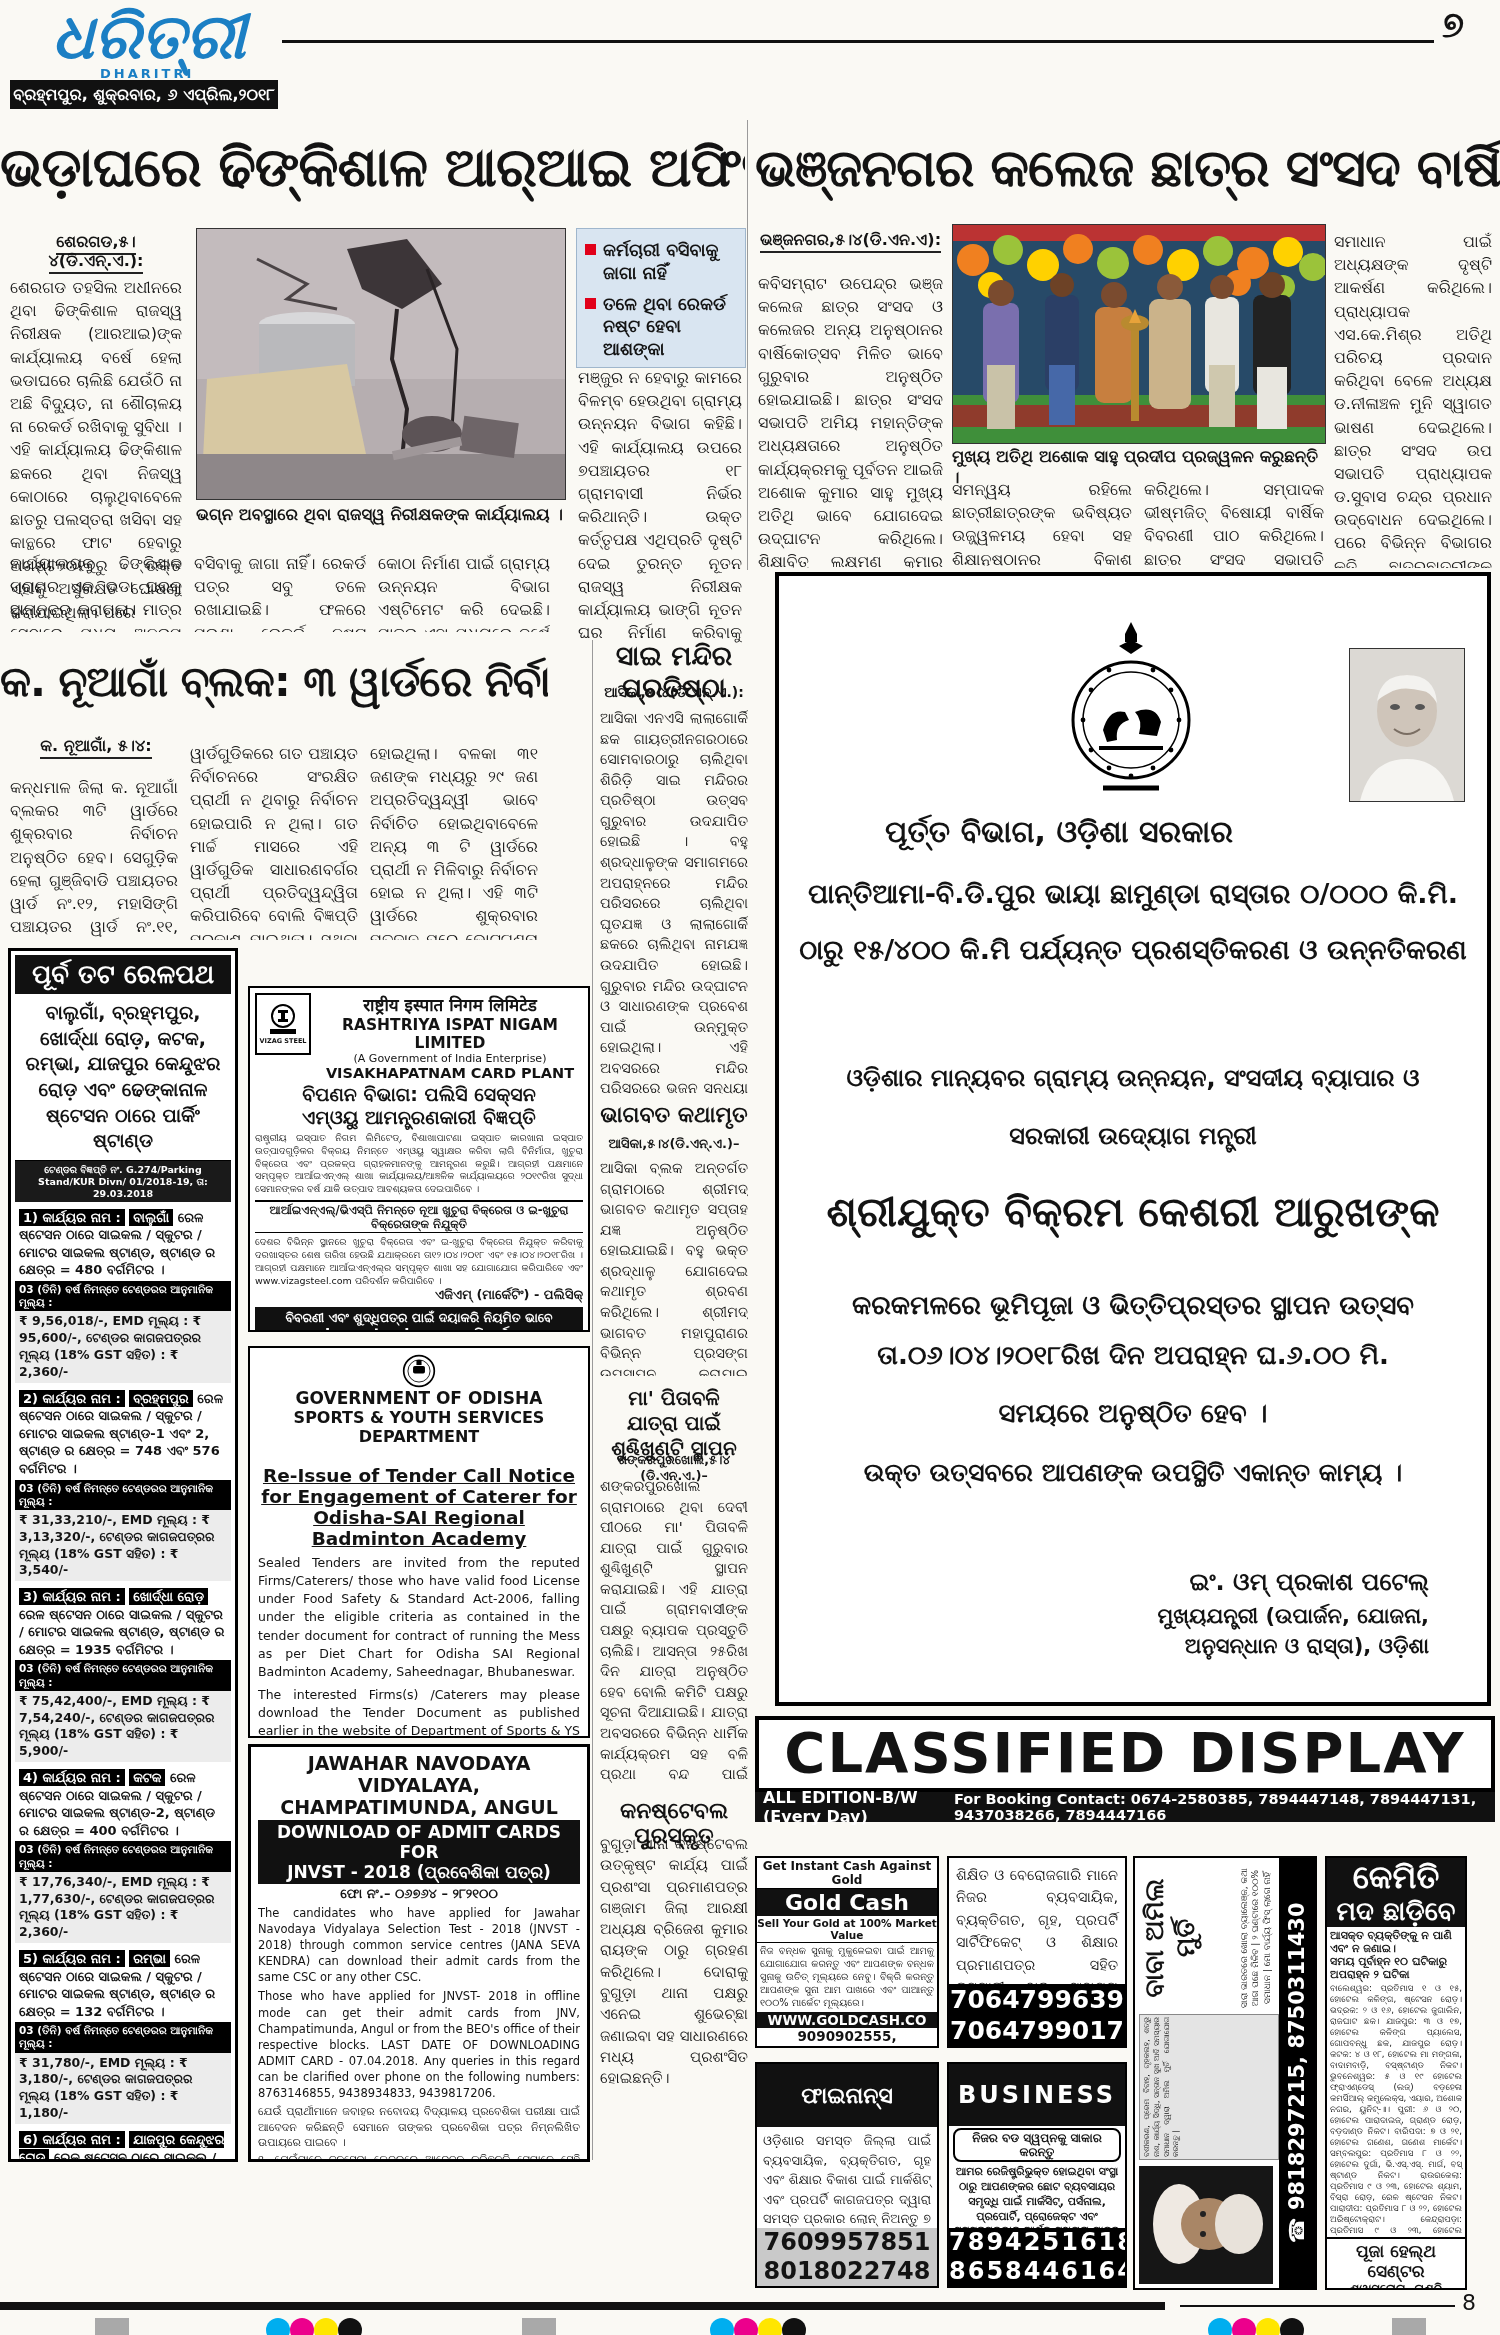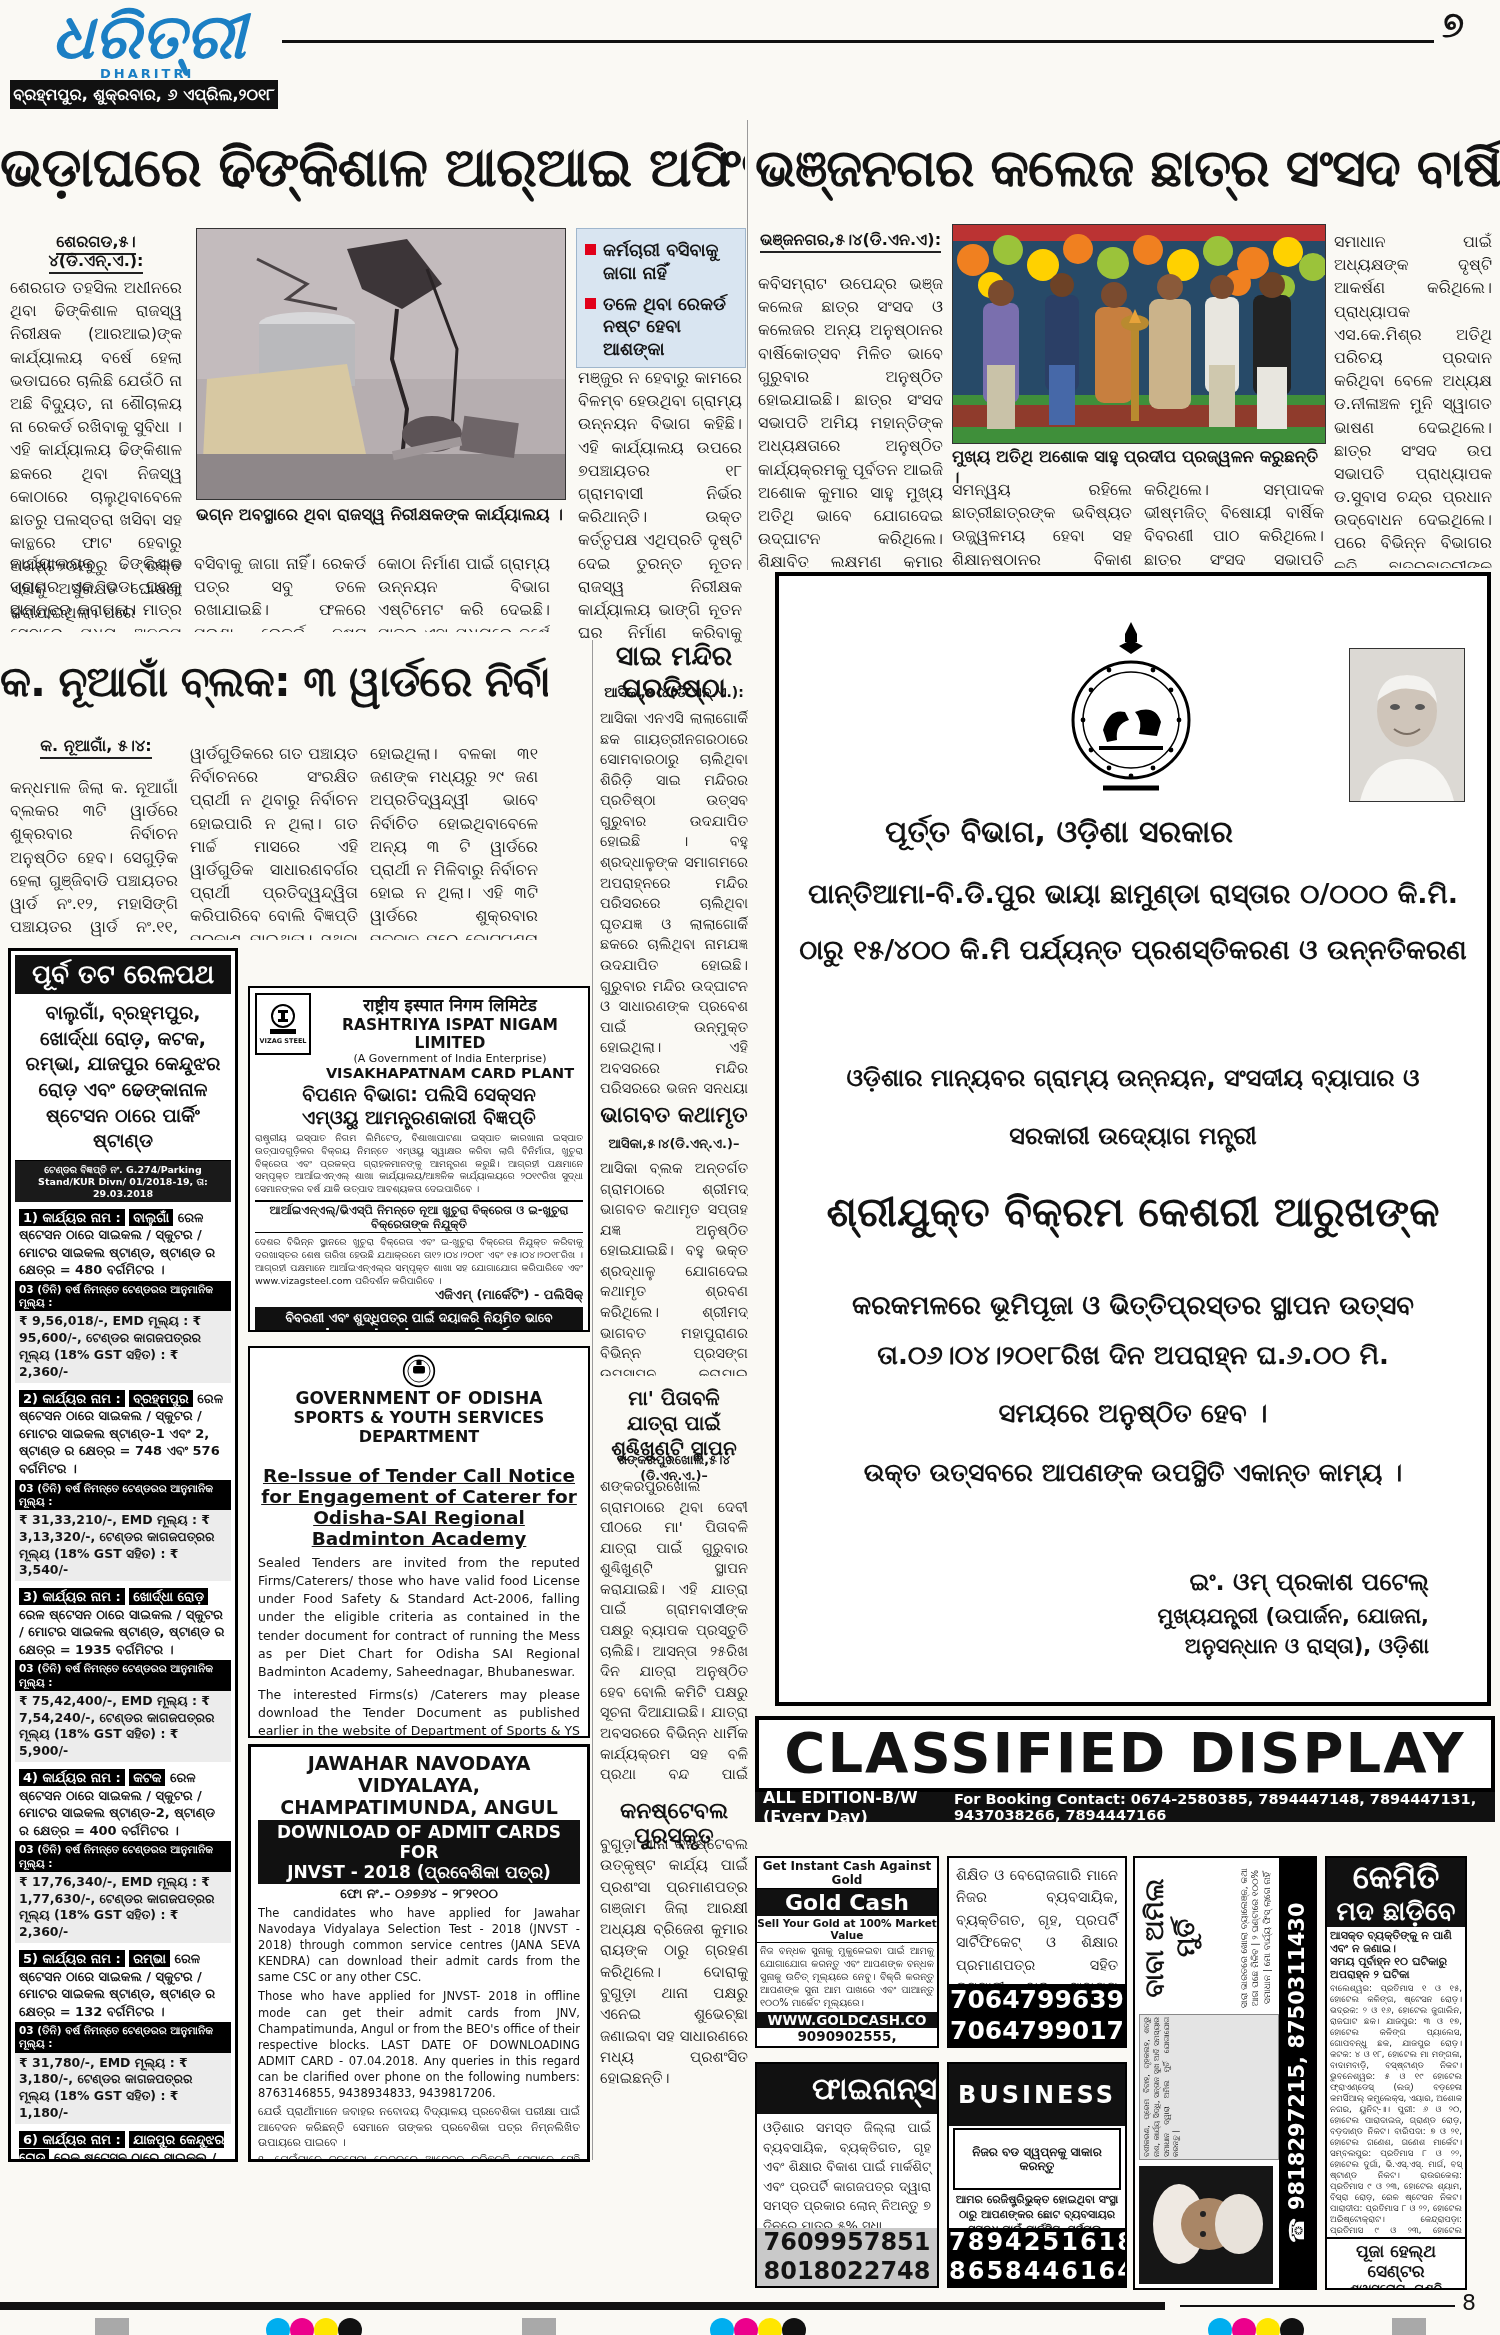--- a/index.html
+++ b/index.html
@@ -337,31 +337,31 @@
 
   <div class="abs cl-ad" style="left:947px;top:1856px;width:180px;height:192px;">
     <div class="jt" style="font-size:14.5px;line-height:1.55;padding:6px 7px;">ଶିକ୍ଷିତ ଓ ବେରୋଜଗାରି ମାନେ ନିଜର ବ୍ୟବସାୟିକ, ବ୍ୟକ୍ତିଗତ, ଗୃହ, ପ୍ରପର୍ଟି ସାର୍ଟିଫିକେଟ୍ ଓ ଶିକ୍ଷାର ପ୍ରମାଣପତ୍ର ସହିତ କମ୍ପାନୀ ଠାରୁ ସାହାଯ୍ୟ ନିଅନ୍ତୁ।</div>
     <div class="phoneband" style="position:absolute;left:0;right:0;bottom:0;height:62px;font-size:25px;line-height:31px;">
       <div>7064799639</div>
       <div>7064799017</div>
     </div>
   </div>
 
   <div class="abs cl-ad" style="left:755px;top:2062px;width:184px;height:226px;">
-    <div class="blackbar ctr" style="font-size:30px;font-weight:900;padding:7px 0;text-align:right;">ଫାଇନାନ୍ସ</div>
+    <div class="blackbar ctr" style="font-size:22px;font-weight:900;padding:19px 0;">ଫାଇନାନ୍ସ</div>
     <div class="jt" style="font-size:13px;line-height:1.5;padding:4px 6px;">ଓଡ଼ିଶାର ସମସ୍ତ ଜିଲ୍ଲା ପାଇଁ ବ୍ୟବସାୟିକ, ବ୍ୟକ୍ତିଗତ, ଗୃହ ଏବଂ ଶିକ୍ଷାର ବିକାଶ ପାଇଁ ମାର୍କଶିଟ୍ ଏବଂ ପ୍ରପର୍ଟି କାଗଜପତ୍ର ଦ୍ୱାରା ସମସ୍ତ ପ୍ରକାର ଲୋନ୍ ନିଅନ୍ତୁ ୭ ଦିନରେ ମାତ୍ର ୫% ସୁଧା</div>
     <div style="position:absolute;left:0;right:0;bottom:0;height:58px;background:#c9c9c9;text-align:center;font-weight:900;font-size:24px;line-height:29px;">
       <div>7609957851</div>
       <div>8018022748</div>
     </div>
   </div>
 
   <div class="abs cl-ad" style="left:947px;top:2062px;width:180px;height:226px;">
     <div class="blackbar ctr" style="font-size:24px;font-weight:900;letter-spacing:3px;padding:17px 0;text-align:center;">BUSINESS</div>
-    <div class="ctr b" style="font-size:12px;border:2px solid #000;border-radius:0;margin:2px 4px;padding:15px 0;">ନିଜର ବଡ ସ୍ୱପ୍ନକୁ ସାକାର କରନ୍ତୁ</div>
+    <div class="ctr b" style="font-size:12px;border:2px solid #000;border-radius:8px;margin:2px 4px;padding:1px 0;">ନିଜର ବଡ ସ୍ୱପ୍ନକୁ ସାକାର କରନ୍ତୁ</div>
     <div class="ctr b" style="font-size:11px;line-height:1.35;padding:1px 4px;">ଆମର ରେଜିଷ୍ଟ୍ରିଭୁକ୍ତ ହୋଇଥିବା ସଂସ୍ଥା ଠାରୁ ଆପଣଙ୍କର ଛୋଟ ବ୍ୟବସାୟର ସମୃଦ୍ଧି ପାଇଁ ମାର୍କସିଟ୍, ପର୍ସନାଲ, ପ୍ରପୋର୍ଟି, ପ୍ରୋଜେକ୍ଟ ଏବଂ ସମସ୍ତପ୍ରକାର ଆର୍ଥିକ ସହାୟତା ମାତ୍ର ୨୪ଘଣ୍ଟାରେ ସହଯୋଗ ନେଇ ସମ୍ପୂର୍ଣ୍ଣ ଲାଭ ଉଠାନ୍ତୁ । ମହିଳା ମାନଙ୍କ ପାଇଁ ସତର୍କ ସୁବିଧା ଅଛି ।</div>
     <div class="phoneband" style="position:absolute;left:0;right:0;bottom:0;height:58px;font-size:24px;line-height:29px;letter-spacing:2px;">
       <div>7894251618</div>
       <div>8658446164</div>
     </div>
   </div>
 
   <div class="abs cl-ad" style="left:1133px;top:1856px;width:184px;height:434px;position:absolute;overflow:hidden;">
     <div style="position:absolute;left:0;top:0;width:430px;height:180px;transform:rotate(-90deg) translate(-430px,0);transform-origin:0 0;">
       <div style="position:absolute;left:4px;top:4px;width:118px;height:134px;background:#1c1c1c;">

